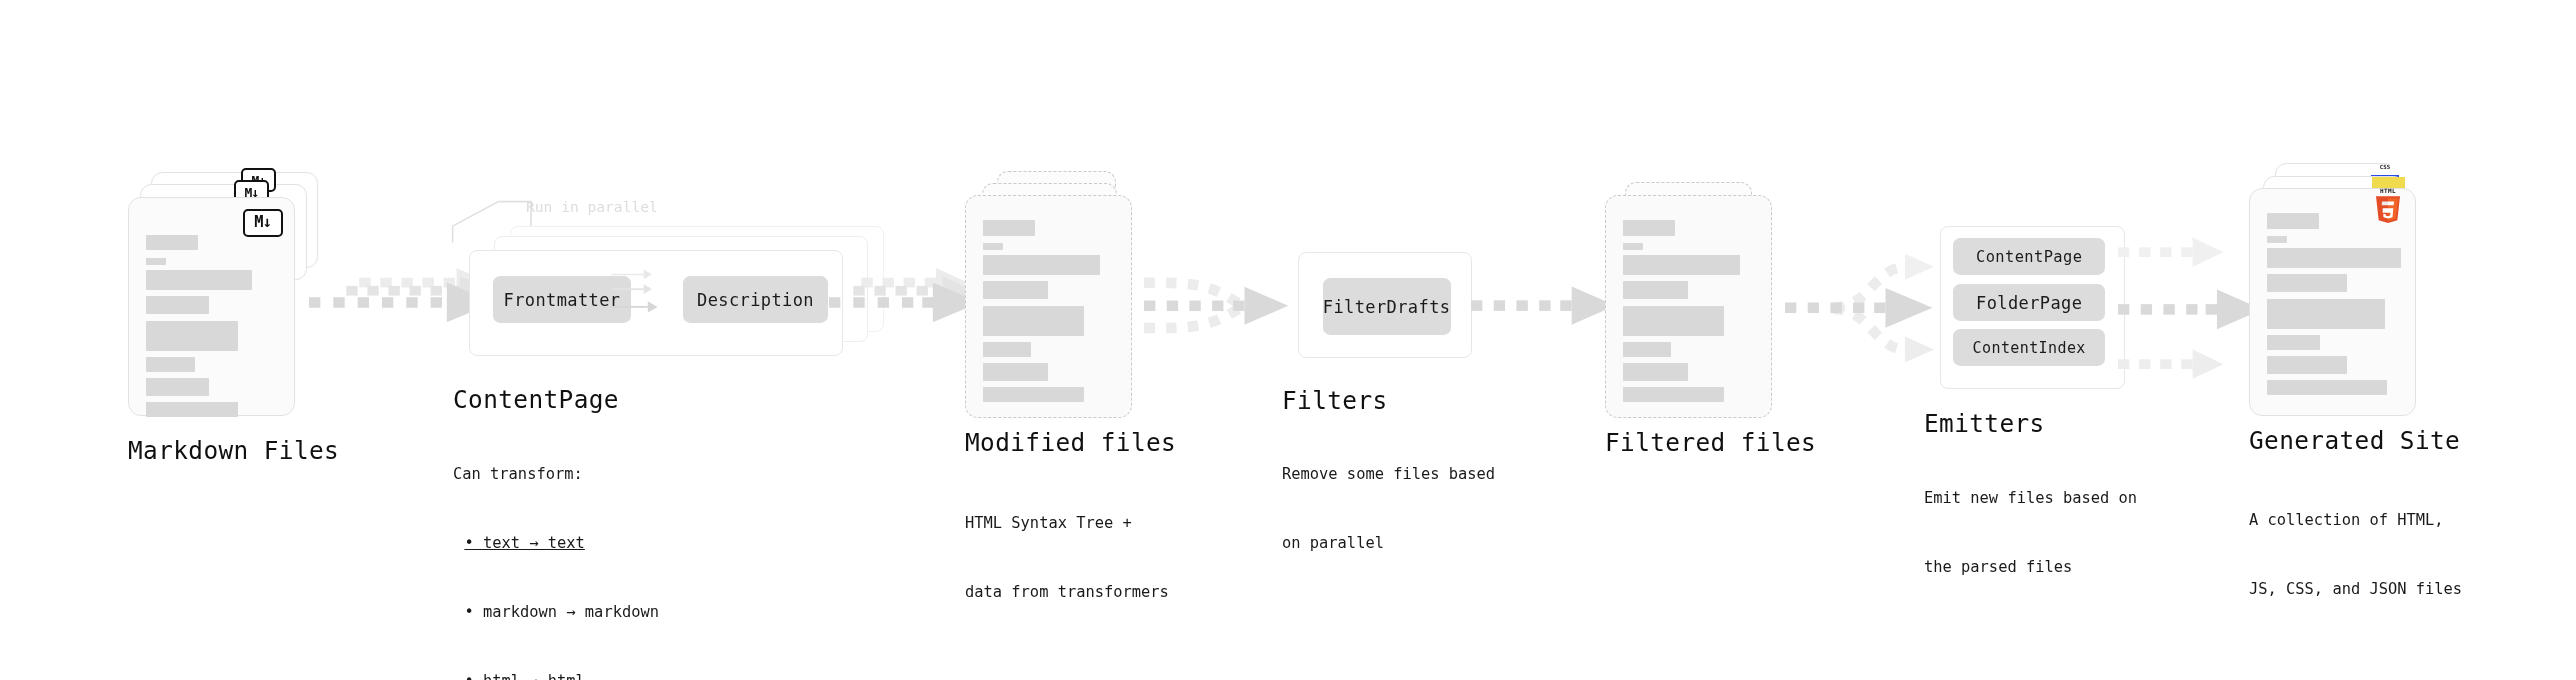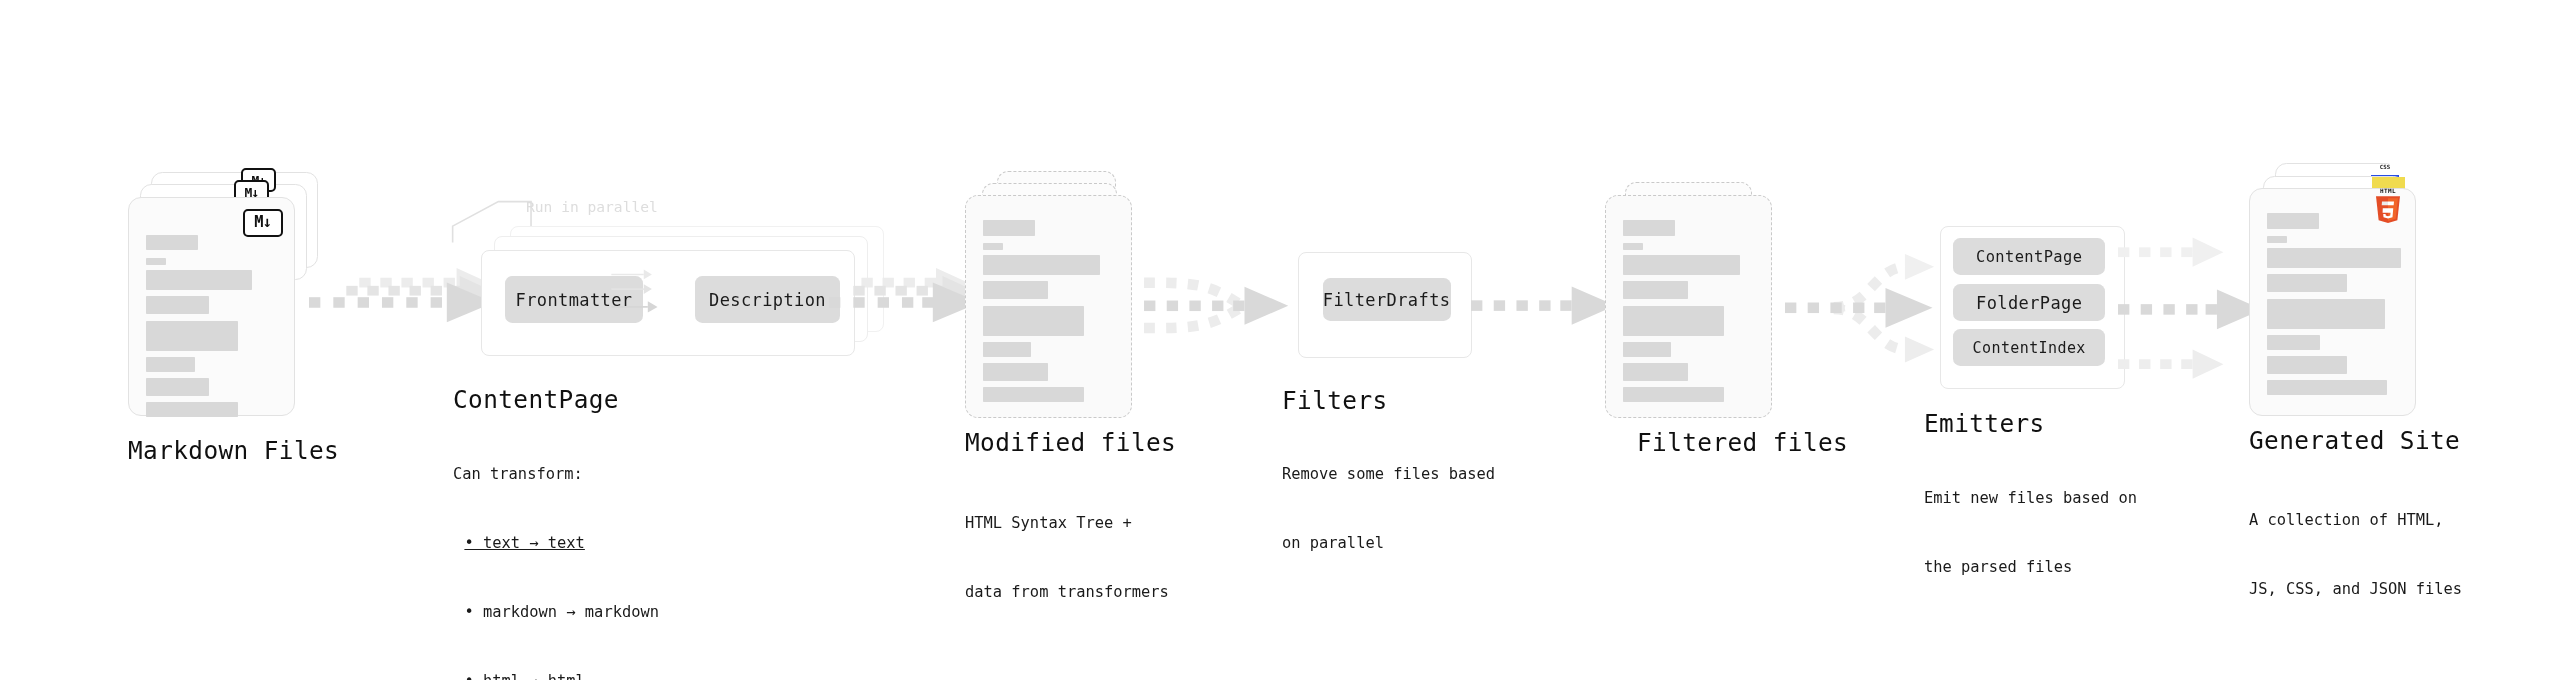--- a/index.html
+++ b/index.html
@@ -193,21 +193,21 @@
 
     <div class="procbox" style="left:494px; top:226px; width:374px; height:106px; border-color:#f1f1f1;">
       <div class="chip faint" style="left:23px; top:23px; width:114px; height:47px;"></div>
       <div class="chip faint" style="left:174px; top:23px; width:114px; height:47px;"></div>
     </div>
     <div class="procbox" style="left:478px; top:236px; width:374px; height:106px; border-color:#eeeeee;">
       <div class="chip faint2" style="left:23px; top:23px; width:114px; height:47px;"></div>
       <div class="chip faint2" style="left:174px; top:23px; width:114px; height:47px;"></div>
     </div>
 
-    <div class="procbox" style="left:465px; top:250px; width:374px; height:106px; border-color:#e7e7e7;">
+    <div class="procbox" style="left:453px; top:250px; width:374px; height:106px; border-color:#e7e7e7;">
       <div class="chip" style="left:23px; top:25px; width:138px; height:47px;">Frontmatter</div>
       <div class="chip" style="left:213px; top:25px; width:145px; height:47px;">Description</div>
     </div>
 
     <svg class="node" style="left:611px; top:268px; width:98px; height:73px;" viewBox="0 0 120 90" width="98" height="73">
       <g stroke="#e9e9e9" stroke-width="2" fill="none">
         <line x1="0" y1="8" x2="40" y2="8"></line>
       </g>
       <polygon points="40,2 50,8 40,14" fill="#e9e9e9"></polygon>
       <g stroke="#e3e3e3" stroke-width="2" fill="none">
@@ -288,21 +288,21 @@
         <rect x="28" y="34" width="14" height="13"></rect>
       <rect x="56" y="34" width="14" height="13"></rect>
         <rect x="84" y="34" width="14" height="13"></rect>
       <rect x="110" y="34" width="14" height="13"></rect>
       <polygon points="124,17 178,40.5 124,64"></polygon>
     </g>
   </svg>
 
   <div class="node">
     <div class="procbox" style="left:1282px; top:252px; width:174px; height:106px; border-color:#e7e7e7;">
-      <div class="chip" style="left:23.6px; top:25px; width:128px; height:43px;text-align:center;">FilterDrafts</div>
+      <div class="chip" style="left:23.6px; top:25px; width:128px; height:57px;text-align:center;">FilterDrafts</div>
     </div>
     <div class="title" style="left:1282px; top:386px;">Filters</div>
     <div class="sub" style="left:1282px; top:417px;">
       <span class="li">Remove some files based</span>
       <span class="li">on parallel</span>
     </div>
   </div>
 
   <svg class="node" style="left:1471px; top:288px; width:138px; height:49px;" viewBox="0 0 170 60" width="138" height="49">
     <g fill="#d9d9d9">
@@ -322,21 +322,21 @@
       <div class="bar" style="left:17px; top:24.4px; width:52px; height:15.4px;"></div>
       <div class="bar" style="left:17px; top:47px; width:19.5px; height:6.5px;"></div>
       <div class="bar" style="left:17px; top:59px; width:117px; height:19.5px;"></div>
       <div class="bar" style="left:17px; top:85px; width:65px; height:18px;"></div>
       <div class="bar" style="left:17px; top:110px; width:101px; height:30px;"></div>
       <div class="bar" style="left:17px; top:146px; width:48px; height:14.6px;"></div>
       <div class="bar" style="left:17px; top:167px; width:65px; height:18px;"></div>
       <div class="bar" style="left:17px; top:191px; width:101px; height:14.6px;"></div>
     </div>
 
-    <div class="title" style="left:1605px; top:428px;margin-left:32px;">Filtered files</div>
+    <div class="title" style="left:1605px; top:428px;">Filtered files</div>
   </div>
 
   <svg class="node" style="left:1785px; top:244px; width:154px; height:130px;" viewBox="0 0 190 160" width="154" height="130">
     <g stroke="#ececec" stroke-width="13" fill="none" stroke-dasharray="13 14" stroke-linecap="butt">
       <path d="M 60 78 C 105 78, 110 28, 150 28"></path>
       <path d="M 60 80 C 105 80, 110 130, 150 130"></path>
     </g>
     <g fill="#f0f0f0">
       <polygon points="148,12 184,28 148,44"></polygon>
     </g>

